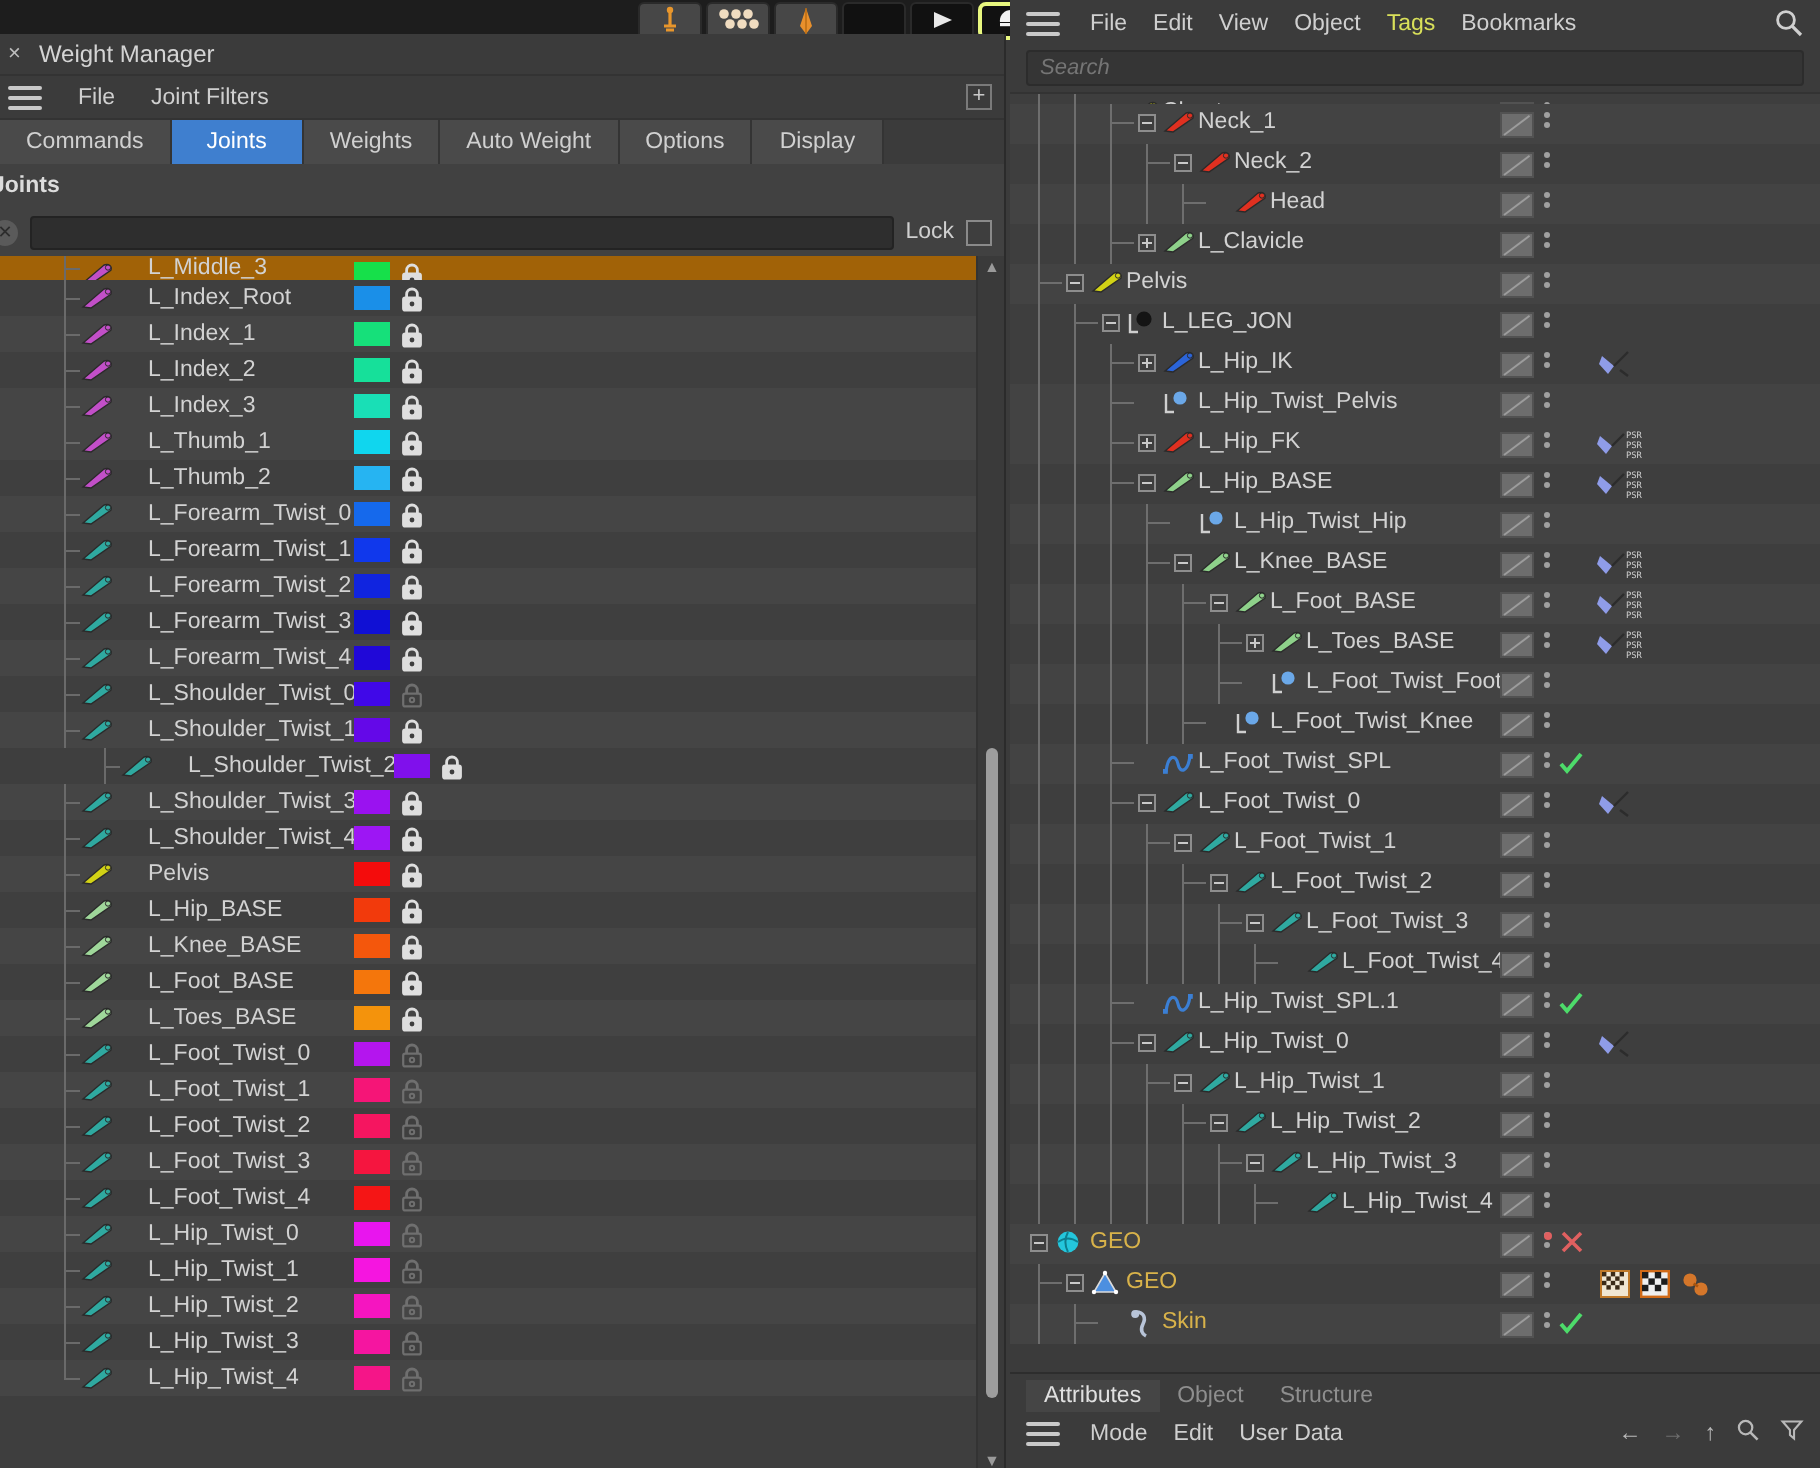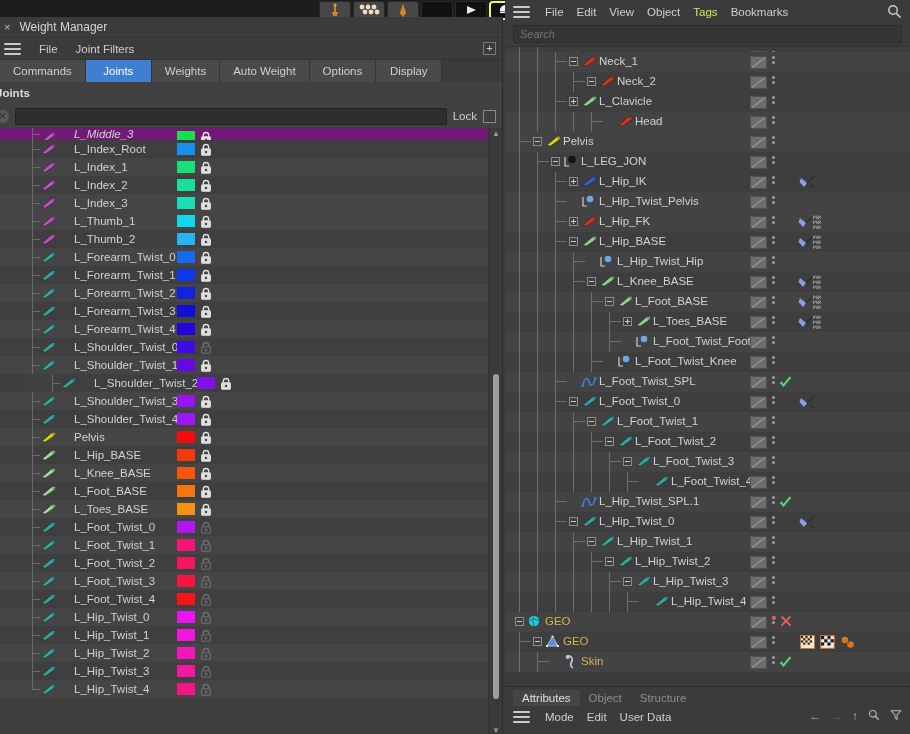--- a/index.html
+++ b/index.html
@@ -252,21 +252,21 @@
 
     <div class="wm-filter">
       <span class="fx-ico">✕</span>
       <input class="fx-input" value="" placeholder="" style="">
       <span class="lock-lbl">Lock</span>
       <span class="lock-box"></span>
     </div>
 
     <div class="jl-wrap">
       <div class="jl" id="joint-list">
-          <div class="jrow" style="background: #701a75; height: 12px; font-style: italic;">
+          <div class="jrow" style="background: #a16207; height: 12px;">
             <div class="jtree">
               <span class="vline"></span>
               <span class="hline"></span>
             </div>
             <span class="bone"><svg width="17" height="12" viewBox="0 0 17 12">
                 <path d="M1.5 10.5 L12 1.5 C14.5 0.6 16.2 2.2 15.4 4.2 L5.5 11 Z" fill="#c24fc8" stroke="#2a2a2a" stroke-width="0.7"></path>
                 <circle cx="14" cy="2.8" r="1.3" fill="#c24fc8" stroke="#2a2a2a" stroke-width="0.5"></circle>
               </svg></span>
             <span class="jname">L_Middle_3</span>
             <span class="swatch" style="background: rgb(22, 224, 74);"></span>
@@ -887,51 +887,51 @@
             </svg></span>
           <span class="oname" style="left: 112px;">Neck_2</span>
           <div class="ocols" style="right: 0px; width: 160px;">
             <span class="tag-slot"></span>
             <span class="dots">
               <i></i>
               <i></i>
             </span>
           </div>
         </div>
-        <div class="orow">
-          <span class="tline" style="left: 14px; top: 0px; width: 1px; height: 20px;"></span>
-          <span class="tline" style="left: 32px; top: 0px; width: 1px; height: 20px;"></span>
-          <span class="tline" style="left: 50px; top: 0px; width: 1px; height: 20px;"></span>
-          <span class="tline" style="left: 50px; top: 9px; width: 12px; height: 1px;"></span>
-          <span class="expander plus" style="left: 64px;"></span>
-          <span class="oico" style="left: 76px;"><svg width="17" height="12" viewBox="0 0 17 12">
-              <path d="M1.5 10.5 L12 1.5 C14.5 0.6 16.2 2.2 15.4 4.2 L5.5 11 Z" fill="#8ed18a" stroke="#2a2a2a" stroke-width="0.7"></path>
-              <circle cx="14" cy="2.8" r="1.3" fill="#8ed18a" stroke="#2a2a2a" stroke-width="0.5"></circle>
-            </svg></span>
-          <span class="oname" style="left: 94px;">L_Clavicle</span>
-          <div class="ocols" style="right: 0px; width: 160px;">
-            <span class="tag-slot"></span>
-            <span class="dots">
-              <i></i>
-              <i></i>
-            </span>
-          </div>
-        </div>
         <div class="orow alt">
           <span class="tline" style="left: 14px; top: 0px; width: 1px; height: 20px;"></span>
           <span class="tline" style="left: 32px; top: 0px; width: 1px; height: 20px;"></span>
           <span class="tline" style="left: 50px; top: 0px; width: 1px; height: 20px;"></span>
           <span class="tline" style="left: 68px; top: 0px; width: 1px; height: 20px;"></span>
           <span class="tline" style="left: 86px; top: 0px; width: 1px; height: 20px;"></span>
           <span class="tline" style="left: 86px; top: 9px; width: 12px; height: 1px;"></span>
           <span class="oico" style="left: 112px;"><svg width="17" height="12" viewBox="0 0 17 12">
               <path d="M1.5 10.5 L12 1.5 C14.5 0.6 16.2 2.2 15.4 4.2 L5.5 11 Z" fill="#e03020" stroke="#2a2a2a" stroke-width="0.7"></path>
               <circle cx="14" cy="2.8" r="1.3" fill="#e03020" stroke="#2a2a2a" stroke-width="0.5"></circle>
             </svg></span>
           <span class="oname" style="left: 130px;">Head</span>
+          <div class="ocols" style="right: 0px; width: 160px;">
+            <span class="tag-slot"></span>
+            <span class="dots">
+              <i></i>
+              <i></i>
+            </span>
+          </div>
+        </div>
+        <div class="orow">
+          <span class="tline" style="left: 14px; top: 0px; width: 1px; height: 20px;"></span>
+          <span class="tline" style="left: 32px; top: 0px; width: 1px; height: 20px;"></span>
+          <span class="tline" style="left: 50px; top: 0px; width: 1px; height: 20px;"></span>
+          <span class="tline" style="left: 50px; top: 9px; width: 12px; height: 1px;"></span>
+          <span class="expander plus" style="left: 64px;"></span>
+          <span class="oico" style="left: 76px;"><svg width="17" height="12" viewBox="0 0 17 12">
+              <path d="M1.5 10.5 L12 1.5 C14.5 0.6 16.2 2.2 15.4 4.2 L5.5 11 Z" fill="#8ed18a" stroke="#2a2a2a" stroke-width="0.7"></path>
+              <circle cx="14" cy="2.8" r="1.3" fill="#8ed18a" stroke="#2a2a2a" stroke-width="0.5"></circle>
+            </svg></span>
+          <span class="oname" style="left: 94px;">L_Clavicle</span>
           <div class="ocols" style="right: 0px; width: 160px;">
             <span class="tag-slot"></span>
             <span class="dots">
               <i></i>
               <i></i>
             </span>
           </div>
         </div>
         <div class="orow alt">
           <span class="tline" style="left: 14px; top: 0px; width: 1px; height: 20px;"></span>

